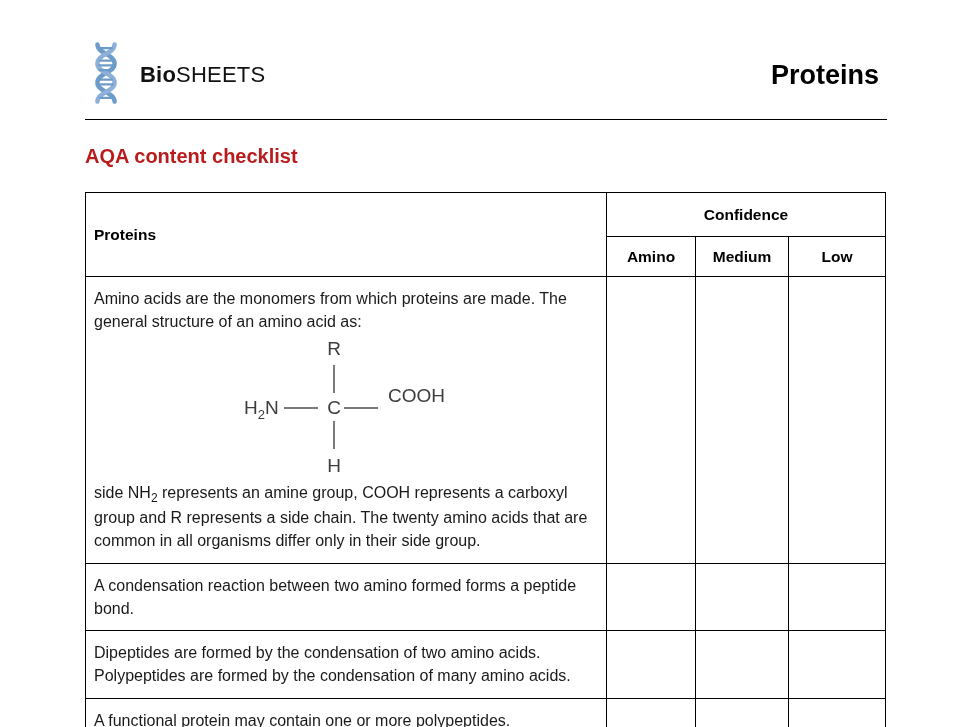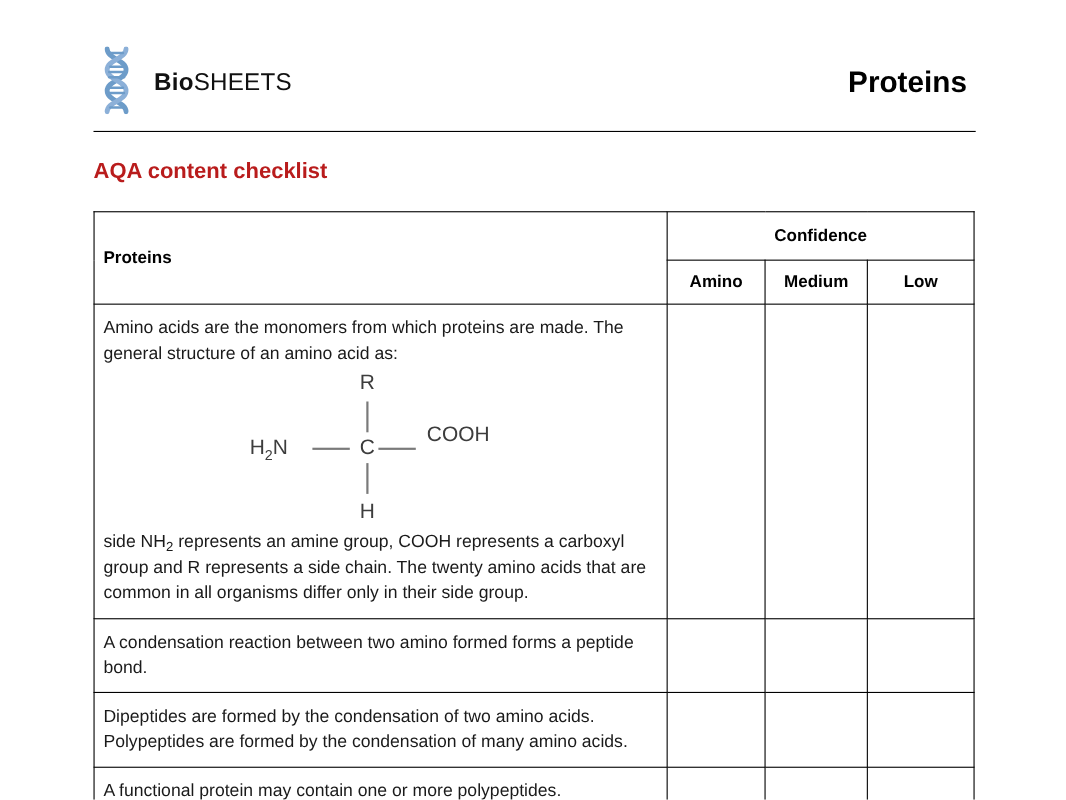--- a/index.html
+++ b/index.html
@@ -105,21 +105,21 @@
           <th>Low</th>
         </tr>
       </thead>
       <tbody>
         <tr class="row-1">
           <td class="content-cell">
             <p>Amino acids are the monomers from which proteins are made. The general structure of an amino acid as:</p>
             <div class="diagram">
               <span class="d-label d-center" style="left:240px; top:2px;">R</span>
               <span class="bond bond-v" style="left:239px; top:31px;"></span>
-              <span class="d-label" style="left:133px; top:61px;"><span>H</span><sub class="d-sub">2</sub><span>N</span></span>
+              <span class="d-label" style="left:150px; top:61px;"><span>H</span><sub class="d-sub">2</sub><span>N</span></span>
               <span class="bond bond-h" style="left:190px; top:73px;"></span>
               <span class="d-label d-center" style="left:240px; top:61px;">C</span>
               <span class="bond bond-h" style="left:250px; top:73px;"></span>
               <span class="d-label" style="left:294px; top:49px;">COOH</span>
               <span class="bond bond-v" style="left:239px; top:87px;"></span>
               <span class="d-label d-center" style="left:240px; top:119px;">H</span>
             </div>
             <p><span>side NH</span><sub class="chem">2</sub><span> represents an amine group, COOH represents a carboxyl group and R represents a side chain. The twenty amino acids that are common in all organisms differ only in their side group.</span></p>
           </td>
           <td class="tick-cell"></td>

